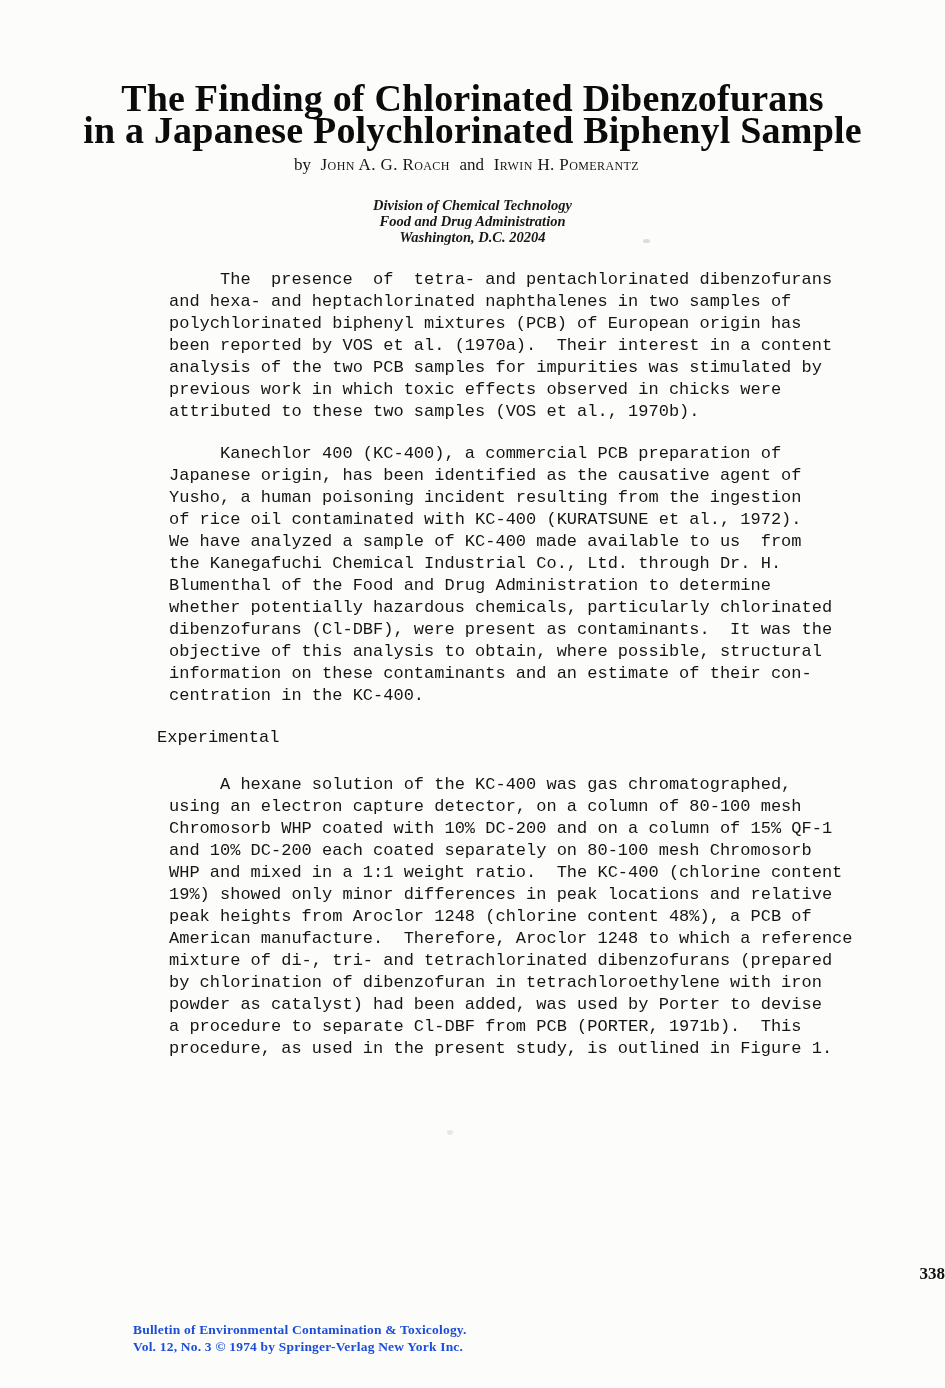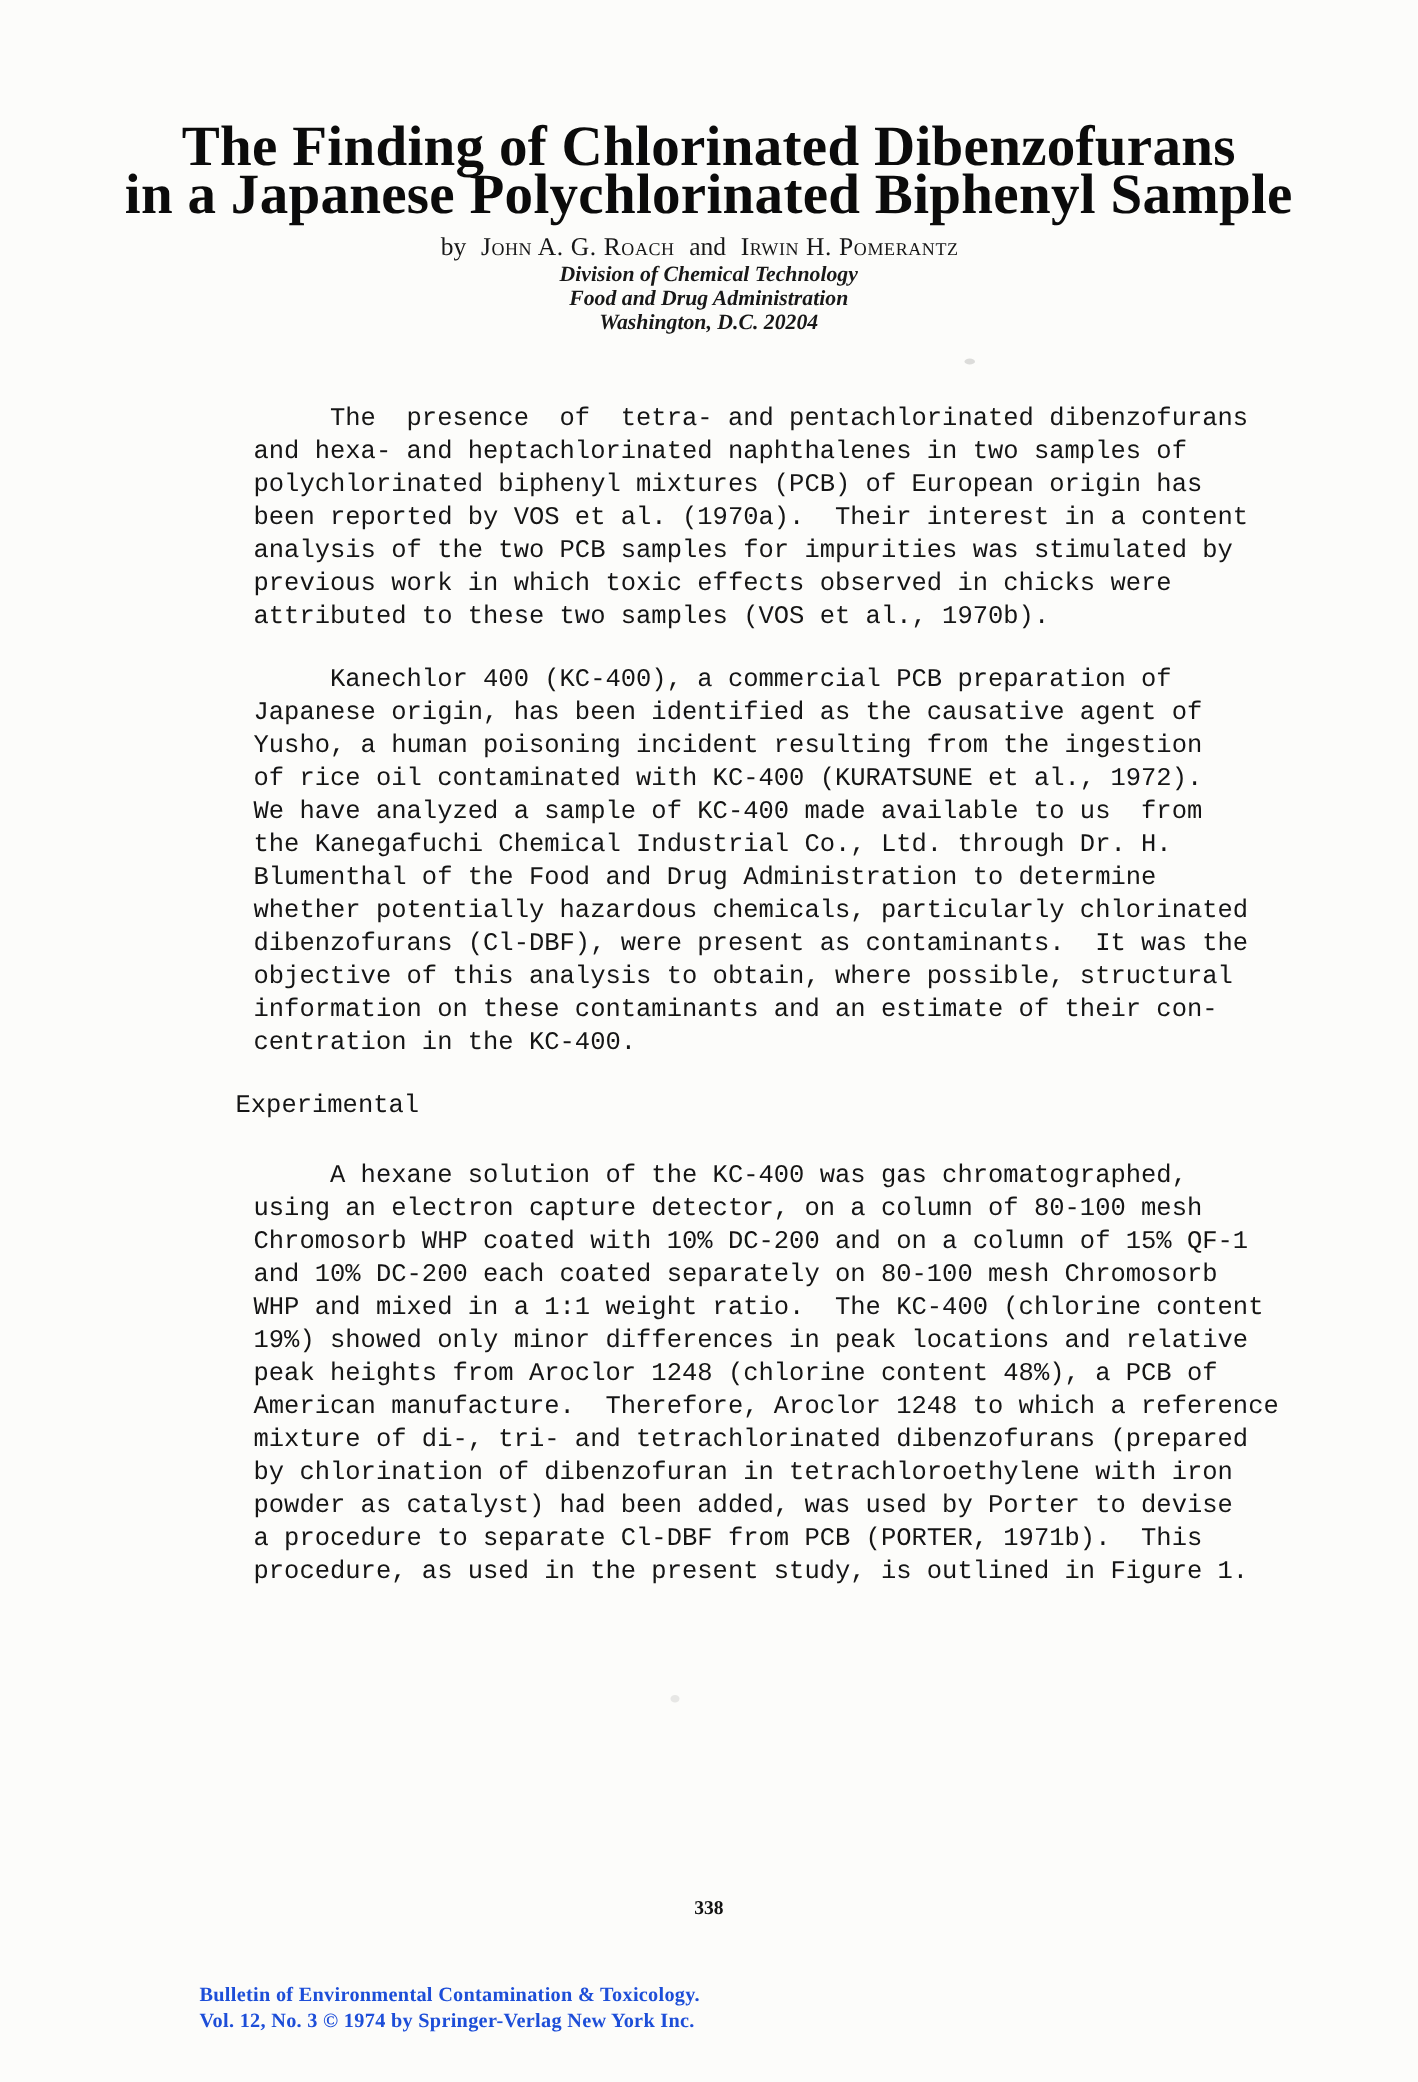--- a/index.html
+++ b/index.html
@@ -36,21 +36,21 @@
     line-height: 20px;
     color: #161616;
   }
   .byline .sc {
     font-variant: small-caps;
     letter-spacing: 0.4px;
   }
   .byline span { margin-right: 0.32em; }
   .byline span:last-child { margin-right: 12px; }
   .affiliation {
-    margin-top: 0;
+    margin-top: 22px;
     font-weight: 700;
     font-style: italic;
     font-size: 14.5px;
     line-height: 16px;
     color: #181818;
   }
 
   
   .body-col {
     position: absolute;
@@ -66,24 +66,24 @@
     margin: 12px 30px 25px 0;
     text-align: left;
     white-space: pre;
     line-height: 22px;
   }
 
   
   .page-number {
     position: absolute;
     top: 1264px; left: 0; width: 945px;
-    text-align: center;
+    text-align: right;
     font-family: "Liberation Serif", serif;
     font-weight: 700;
-    font-size: 13px;
+    font-size: 17px;
     color: #121212;
   }
   .footer {
     position: absolute;
     left: 133px; top: 1321px;
     font-family: "Liberation Serif", serif;
     font-weight: 700;
     font-size: 13.5px;
     line-height: 17px;
     color: #1d4ed8;

